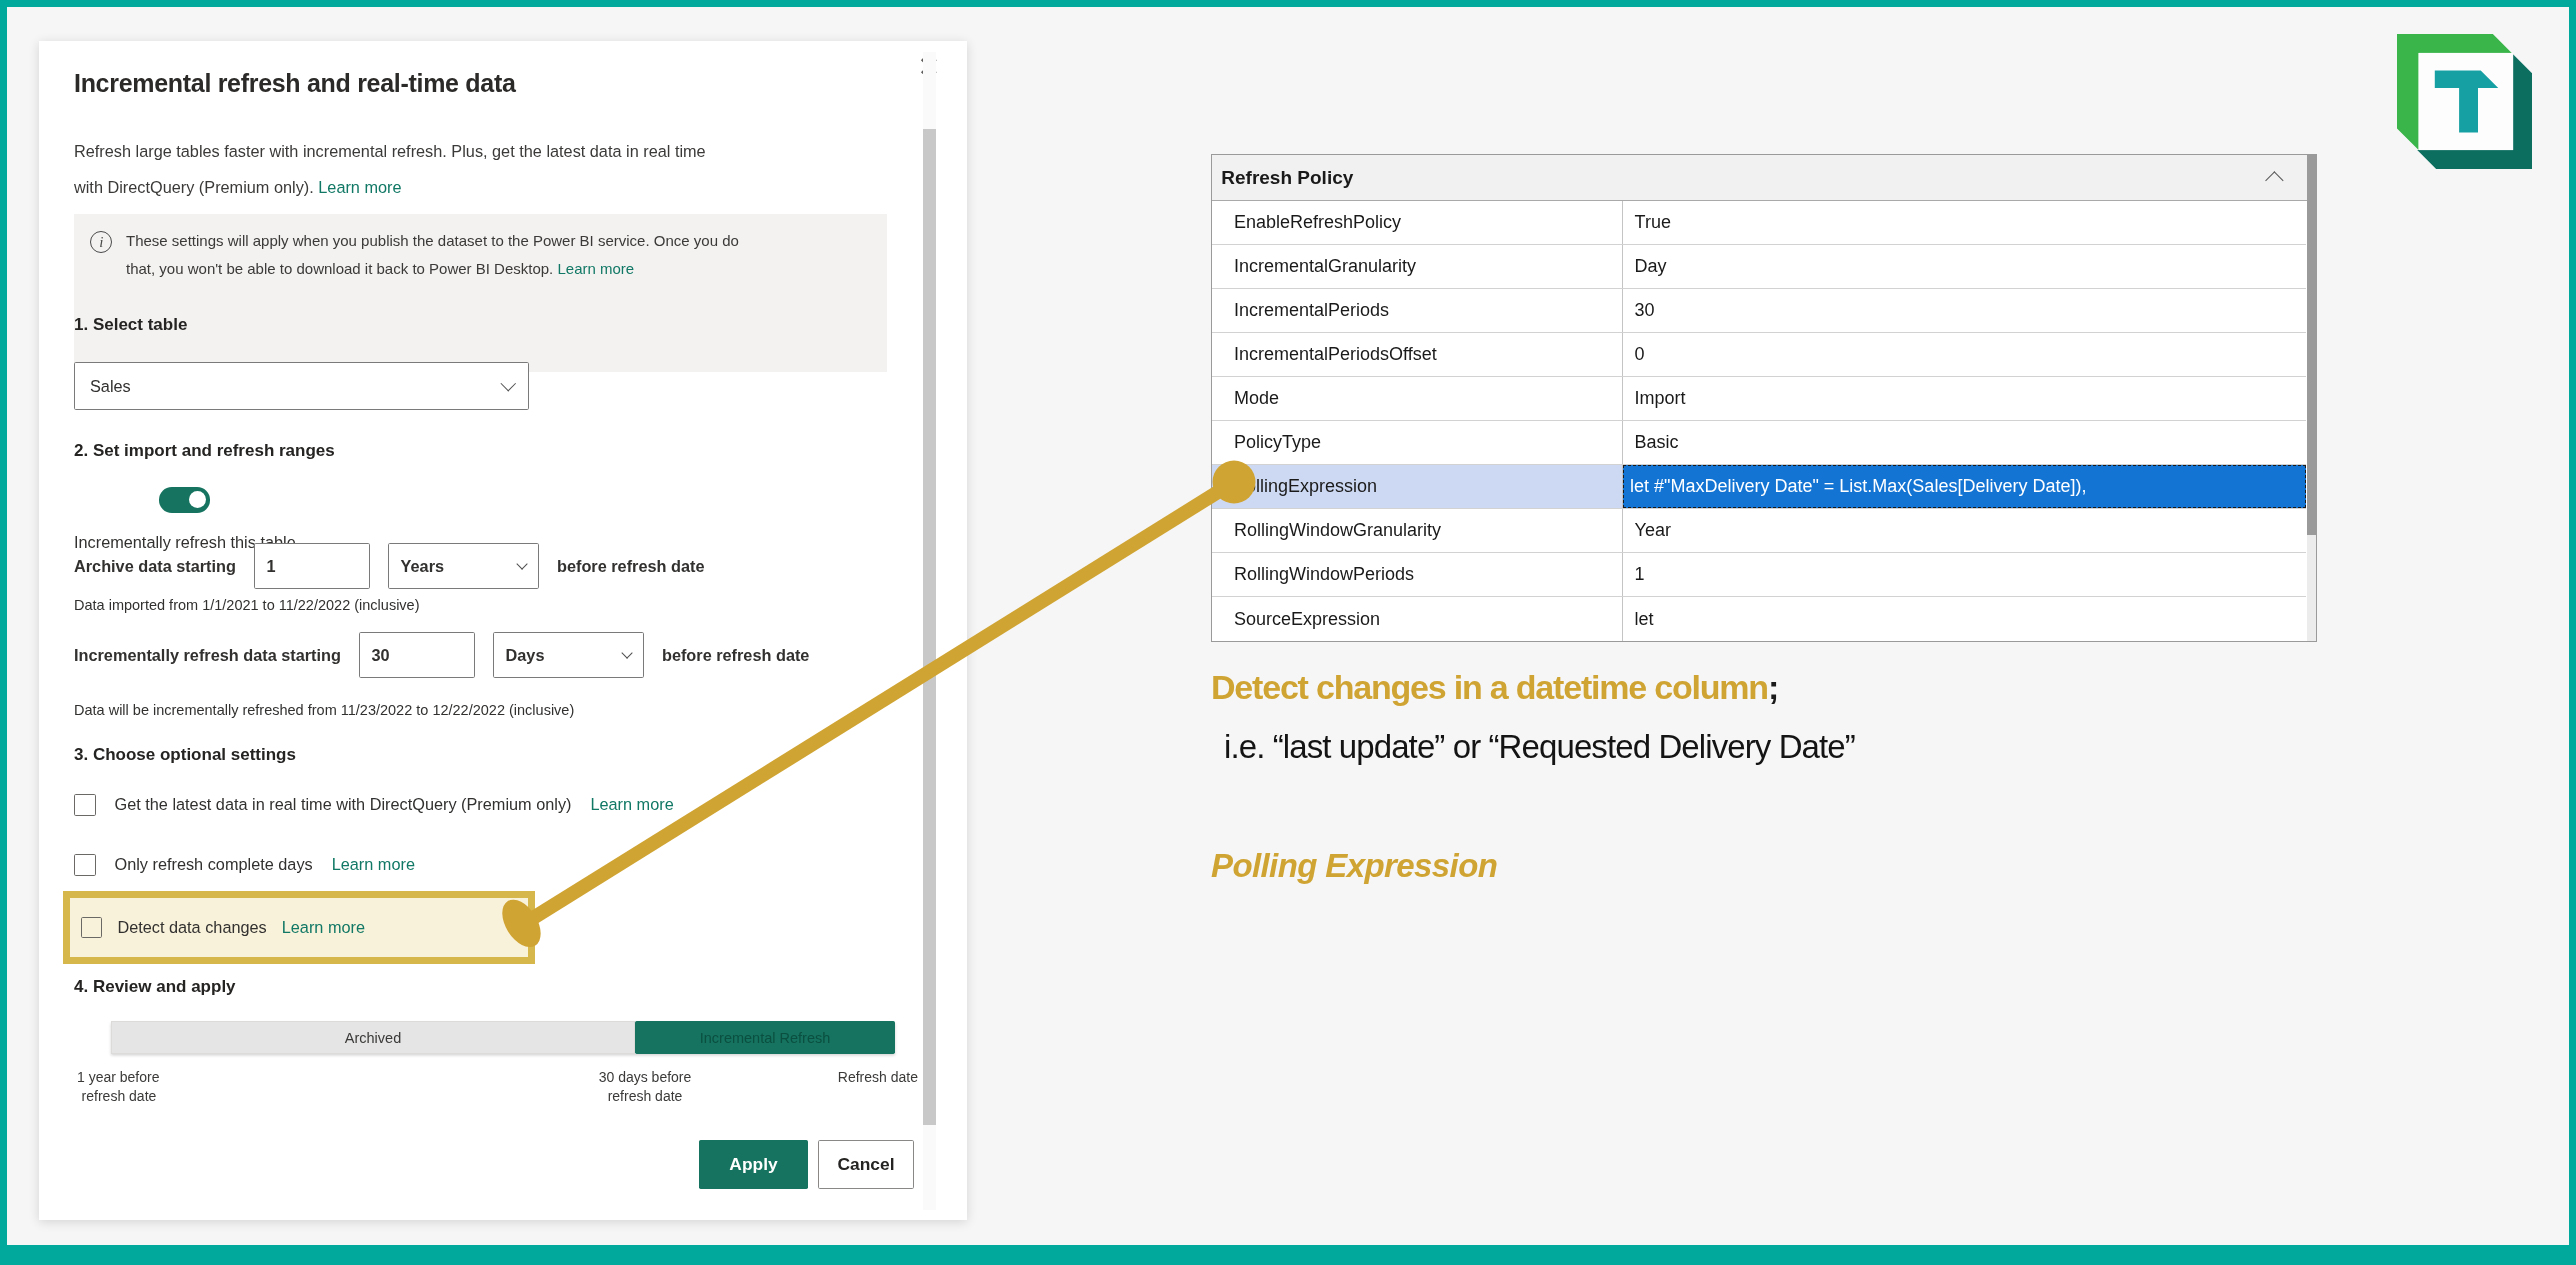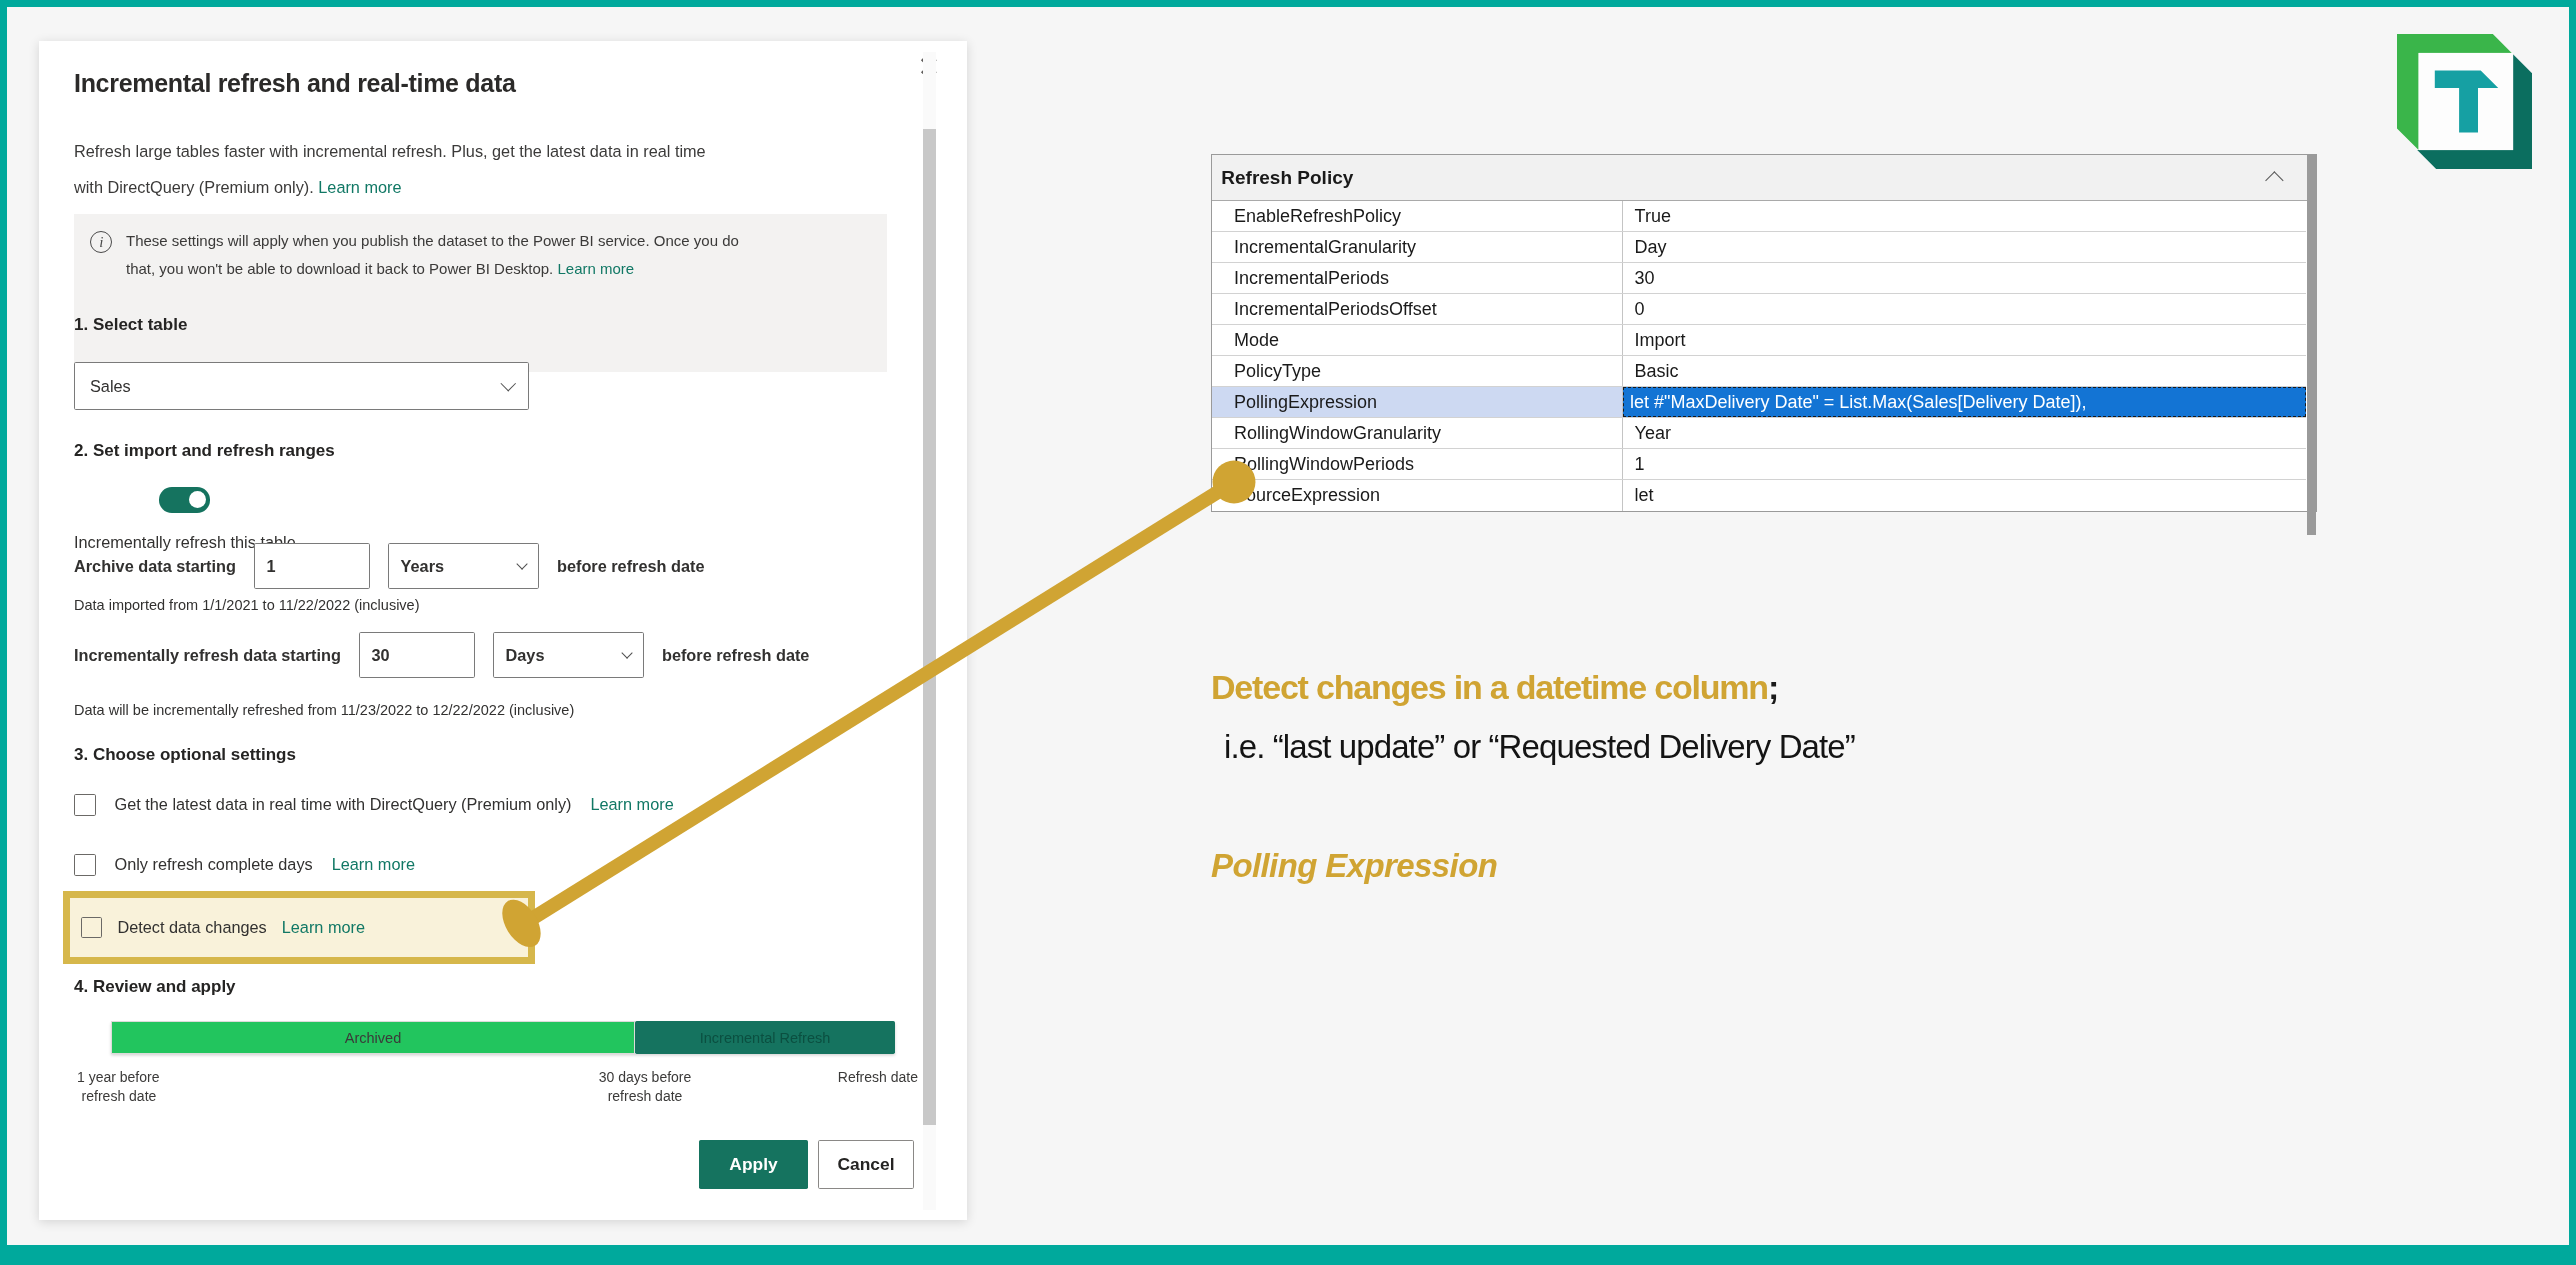--- a/index.html
+++ b/index.html
@@ -47,41 +47,41 @@
                  font-size:16.3px; color:#323130; cursor:pointer; }
   .note { position:absolute; left:35px; font-size:14.5px; color:#323130; }
   .check-row { position:absolute; left:35px; display:flex; align-items:center; gap:19px;
                font-size:16.3px; color:#323130; }
   .checkbox { width:21.5px; height:21.5px; border:1.5px solid #6b6966; border-radius:1.7px; background:transparent; cursor:pointer; flex:none; }
   .hl-box { position:absolute; left:24.4px; top:850px; width:472px; height:73px;
             background:#f9f2da; border:7.5px solid #d6b74b; display:flex; align-items:center;
             gap:15px; padding-left:10.5px; font-size:16.3px; color:#323130; z-index:6; }
   .bar-wrap { position:absolute; left:72px; top:980px; width:784px; height:33px; display:flex;
               box-shadow:0 1.7px 2.9px rgba(0,0,0,.18); }
-  .bar-archived { width:524px; background:#22c55e; border:0.6px solid #dcdbd9; display:flex;
+  .bar-archived { width:524px; background:#e5e5e5; border:0.6px solid #dcdbd9; display:flex;
                   align-items:center; justify-content:center; font-size:14.5px; color:#3b3a39; }
   .bar-teal { width:260px; background:#15735f; display:flex; align-items:center; justify-content:center;
               font-size:14.5px; color:#0b4f40; border-radius:1.7px; }
   .axis-label { position:absolute; font-size:14px; color:#3b3a39; line-height:19px; }
   .btn { position:absolute; top:1099px; height:49px; display:flex; align-items:center;
          justify-content:center; font-size:17.4px; font-weight:700; cursor:pointer; border-radius:1.7px; }
   .btn-apply { left:660px; width:109px; background:#15735f; color:#ffffff; }
   .btn-cancel { left:779px; width:96px; background:#ffffff; color:#252423; border:1.2px solid #8a8886; }
   .dlg-scrollbar { position:absolute; left:884px; top:10.5px; width:12.8px; height:1158px; background:#fafafa; }
   .dlg-thumb { position:absolute; left:0; top:77px; width:12.8px; height:996px; background:#c8c8c8; }
 
   
   .policy { position:absolute; left:1211px; top:154px; width:1106px; border:1.2px solid #9a9a9a;
             background:#fff; z-index:5; }
   .policy-header { height:46px; background:#f1f1f1; border-bottom:1.2px solid #a9a9a9;
                    display:flex; align-items:center; justify-content:space-between; padding:0 35px 0 9.3px; }
   .policy-header .ph-title { font-size:19px; font-weight:700; color:#1a1a1a; }
   .chev-up { width:12.8px; height:12.8px; border-left:1.7px solid #555; border-top:1.7px solid #555;
              transform:rotate(45deg); margin-top:5.8px; cursor:pointer; }
-  .prow { display:flex; height:31px; border-bottom:1.2px solid #d2d2d2; align-items:stretch; width:calc(100% - 10.5px); }
+  .prow { display:flex; height:44px; border-bottom:1.2px solid #d2d2d2; align-items:stretch; width:calc(100% - 10.5px); }
   .prow:last-child { border-bottom:none; }
   .pkey { width:411px; border-right:1.2px solid #c4c4c4; display:flex; align-items:center;
           padding-left:22px; font-size:18px; color:#1a1a1a; }
   .pval { flex:1; display:flex; align-items:center; padding-left:11.6px; font-size:18px; color:#1a1a1a; }
   .prow.selected .pkey { background:#cdd9f2; }
   .prow.selected .pval { background:#1374d4; color:#ffffff; outline:1.7px dashed #1a1a1a;
                          outline-offset:-1.2px; padding-left:7px; white-space:nowrap; overflow:hidden; }
   .tbl-scroll { position:absolute; right:0; top:0; bottom:0; width:9.3px; background:#ececec; }
   .tbl-thumb { position:absolute; top:0; left:0; width:9.3px; height:380px; background:#9a9a9a; }
 

